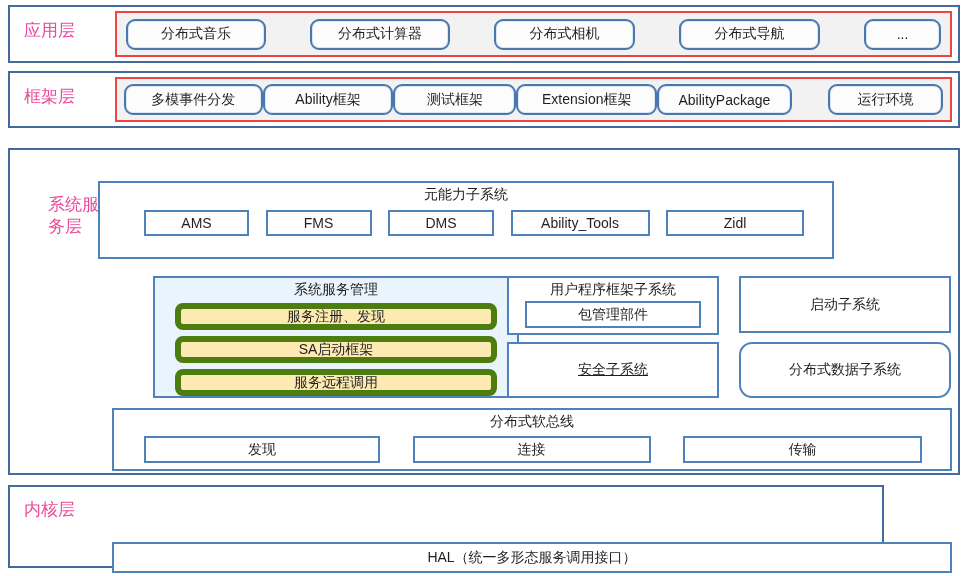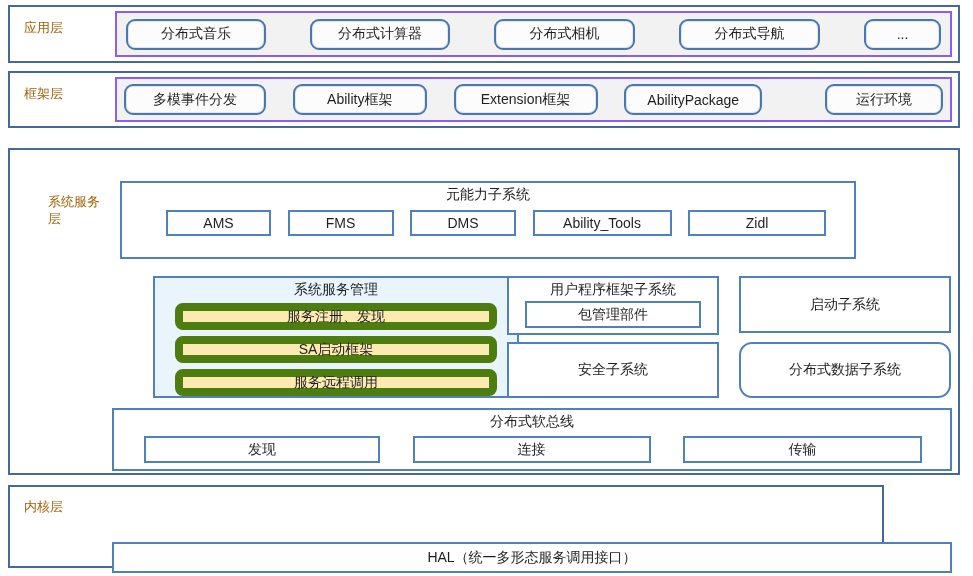--- a/index.html
+++ b/index.html
@@ -3,25 +3,25 @@
 <meta charset="utf-8">
 <style>
   html,body{margin:0;padding:0;background:#ffffff;}
   #canvas{
     position:relative;width:973px;height:576px;background:#ffffff;
     font-family:"Liberation Sans", sans-serif;color:#1f1f1f;overflow:hidden;
   }
   .abs{position:absolute;box-sizing:border-box;}
   .layer{border:2px solid #46699d;background:#ffffff;}
   .layer-label{
-    color:#a16207;font-size:13px;line-height:1.3;white-space:pre-line;
+    color:#ec4899;font-size:17px;line-height:1.3;white-space:pre-line;
     word-break:break-all;
   }
   .inner-strip{
-    border:2px solid #8b5cf6;background:#f2f2f2;
+    border:2px solid #ef4444;background:#f2f2f2;
     display:flex;align-items:center;justify-content:space-between;
   }
   .pill{
     border:2px solid #4a78ae;border-radius:9px;background:#fcfcfc;
     box-shadow:inset 0 0 0 1px #dde7f2;
     display:flex;align-items:center;justify-content:center;
     font-size:14px;height:31px;box-sizing:border-box;
   }
   .sqbox{
     border:2px solid #4f81bd;background:#ffffff;
@@ -29,21 +29,21 @@
     font-size:14px;box-sizing:border-box;
   }
   .group{
     border:2px solid #4f81bd;background:#ffffff;box-sizing:border-box;
   }
   .group-title{
     text-align:center;font-size:14px;padding-top:3px;color:#1f1f1f;
   }
   .mgmt{background:#e9f4fc;}
   .ypill{
-    border:8px solid #4d7c0f;border-radius:8px;background:#fdeab3;
+    border:6px solid #4d7c0f;border-radius:8px;background:#fdeab3;
     display:flex;align-items:center;justify-content:center;
     font-size:14px;height:27px;box-sizing:border-box;
   }
   .busrow{display:flex;justify-content:space-between;}
 </style>
 </head>
 <body>
 
 <div id="canvas">
 
@@ -56,30 +56,31 @@
       <div class="pill" style="width:141px;">分布式导航</div>
       <div class="pill" style="width:77px;">...</div>
     </div>
   </div>
 
   <div class="abs layer" style="left:8px;top:71px;width:952px;height:57px;">
     <div class="abs layer-label" style="left:14px;top:13px;width:80px;">框架层</div>
     <div class="abs inner-strip" style="left:105px;top:4px;width:837px;height:45px;padding:0 7px;">
       <div class="pill" style="width:142px;">多模事件分发</div>
       <div class="pill" style="width:134px;">Ability框架</div>
+      <div class="pill" style="width:126px;">测试框架</div>
       <div class="pill" style="width:144px;">Extension框架</div>
       <div class="pill" style="width:138px;">AbilityPackage</div>
       <div class="pill" style="width:118px;margin-left:36px;">运行环境</div>
     </div>
   </div>
 
   <div class="abs layer" style="left:8px;top:148px;width:952px;height:327px;">
     <div class="abs layer-label" style="left:14px;top:44px;width:58px;margin-left:24px;">系统服务层</div>
 
-    <div class="abs group" style="left:110px;top:31px;width:736px;height:78px;">
+    <div class="abs group" style="left:88px;top:31px;width:736px;height:78px;">
       <div class="group-title">元能力子系统</div>
       <div class="busrow" style="padding:6px 28px 0 44px;">
         <div class="sqbox" style="width:105px;height:26px;">AMS</div>
         <div class="sqbox" style="width:106px;height:26px;">FMS</div>
         <div class="sqbox" style="width:106px;height:26px;">DMS</div>
         <div class="sqbox" style="width:139px;height:26px;">Ability_Tools</div>
         <div class="sqbox" style="width:138px;height:26px;">Zidl</div>
       </div>
     </div>
 
@@ -92,21 +93,21 @@
       </div>
     </div>
 
     <div class="abs group" style="left:497px;top:126px;width:212px;height:59px;">
       <div class="group-title">用户程序框架子系统</div>
       <div class="sqbox" style="width:176px;height:27px;margin:2px auto 0 auto;">包管理部件</div>
     </div>
 
     <div class="abs sqbox" style="left:729px;top:126px;width:212px;height:57px;">启动子系统</div>
 
-    <div class="abs sqbox" style="left:497px;top:192px;width:212px;height:56px;">安全子系统</div>
+    <div class="abs sqbox" style="left:497px;top:192px;width:212px;height:56px;text-decoration:underline;">安全子系统</div>
 
     <div class="abs sqbox" style="left:729px;top:192px;width:212px;height:56px;border-radius:13px;">分布式数据子系统</div>
 
     <div class="abs group" style="left:102px;top:258px;width:840px;height:63px;">
       <div class="group-title">分布式软总线</div>
       <div class="busrow" style="padding:5px 28px 0 30px;text-align:right;">
         <div class="sqbox" style="width:236px;height:27px;">发现</div>
         <div class="sqbox" style="width:238px;height:27px;">连接</div>
         <div class="sqbox" style="width:239px;height:27px;">传输</div>
       </div>

